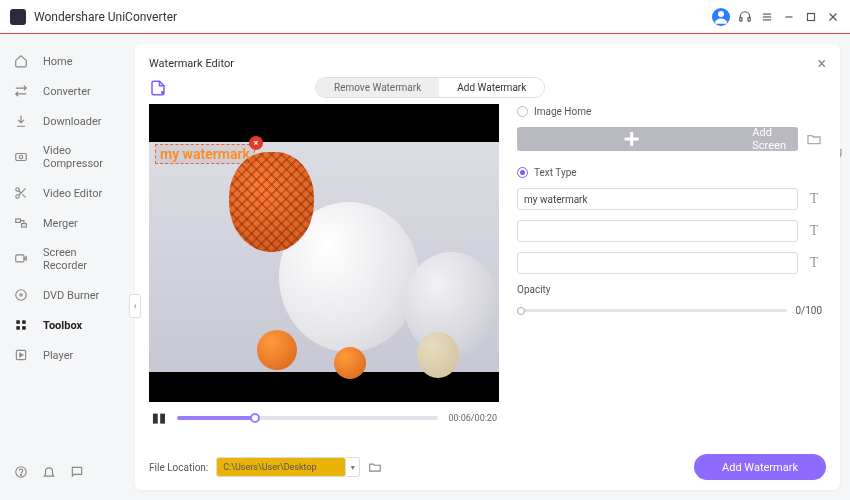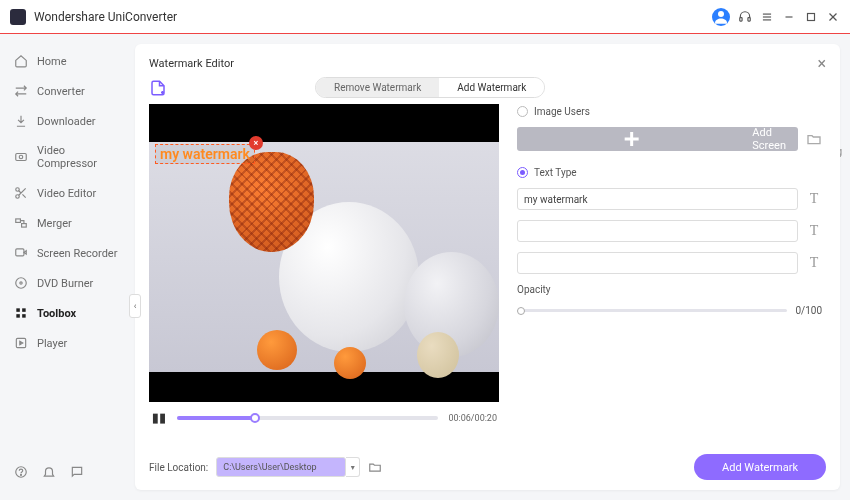--- a/index.html
+++ b/index.html
@@ -5,21 +5,21 @@
 *{margin:0;padding:0;box-sizing:border-box;font-family:-apple-system,BlinkMacSystemFont,"Segoe UI",Roboto,sans-serif}
 body{width:850px;height:500px;background:#f5f6f8;overflow:hidden;position:relative}
 .titlebar{height:34px;background:#fff;display:flex;align-items:center;padding:4px 10px;border-bottom:1px solid #ef4444}
 .app-logo{width:16px;height:16px;background:#2b2b3d;border-radius:3px;margin-right:8px}
 .app-title{font-size:12px;color:#333;flex:1}
 .tb-right{display:flex;align-items:center;gap:8px}
 .avatar{width:18px;height:18px;border-radius:50%;background:#2b7fff;display:flex;align-items:center;justify-content:center}
 .tb-icon{width:14px;height:14px;display:flex;align-items:center;justify-content:center;color:#555;cursor:pointer}
 .main{display:flex;height:calc(100% - 34px)}
 .sidebar{width:135px;background:#f5f6f8;padding:12px 0;display:flex;flex-direction:column}
-.sb-item{display:flex;align-items:center;padding:8px 14px;font-size:11px;color:#666;cursor:pointer;gap:9px}
+.sb-item{display:flex;align-items:center;padding:8px 14px;font-size:11px;color:#666;cursor:pointer;gap:15px}
 .sb-item.active{font-weight:700;color:#222}
 .sb-icon{width:14px;height:14px;display:flex;align-items:center;justify-content:center;flex-shrink:0}
 .sb-footer{margin-top:auto;display:flex;gap:14px;padding:10px 14px}
 .sb-footer .fi{width:14px;height:14px;color:#777;cursor:pointer}
 .content{flex:1;position:relative;padding:10px 10px 10px 0}
 .collapse-btn{position:absolute;left:-6px;top:260px;width:12px;height:24px;background:#fff;border:1px solid #ddd;border-radius:3px;display:flex;align-items:center;justify-content:center;font-size:9px;color:#666;cursor:pointer;z-index:5}
 .editor{background:#fff;border-radius:6px;height:100%;padding:10px 14px;box-shadow:0 1px 3px rgba(0,0,0,.05);display:flex;flex-direction:column;position:relative}
 .editor-header{display:flex;align-items:center;justify-content:space-between;font-size:11px;color:#333;margin-bottom:4px}
 .close-x{font-size:16px;color:#888;cursor:pointer}
 .tabs-row{display:flex;align-items:center;margin-bottom:6px}
@@ -55,21 +55,21 @@
 .add-img-btn{flex:1;height:24px;background:#b9b9c2;color:#fff;border-radius:3px;display:flex;align-items:center;justify-content:center;gap:6px;font-size:11px;cursor:pointer}
 .folder-ic{width:16px;height:16px;color:#aaa}
 .text-row{display:flex;gap:8px;align-items:center}
 .text-input{flex:1;height:22px;border:1px solid #ddd;border-radius:3px;padding:0 6px;font-size:10px;color:#444;background:#fff}
 .t-icon{width:16px;height:16px;color:#999;font-family:serif;font-size:14px;text-align:center}
 .opacity-row{display:flex;align-items:center;gap:8px}
 .op-slider{flex:1;height:3px;background:#e3e3ea;border-radius:2px;position:relative}
 .op-knob{position:absolute;left:0;top:50%;transform:translate(0,-50%);width:8px;height:8px;border-radius:50%;background:#fff;border:1.5px solid #aaa}
 .editor-footer{display:flex;align-items:center;justify-content:space-between;padding-top:8px}
 .fl-row{display:flex;align-items:center;gap:8px;font-size:10px;color:#555}
-.fl-input{width:130px;height:20px;border:1px solid #ddd;border-radius:3px;padding:0 6px;font-size:9px;color:#555;background:#c4b5fd}
+.fl-input{width:130px;height:20px;border:1px solid #ddd;border-radius:3px;padding:0 6px;font-size:9px;color:#555;background:#eab308}
 .dd{width:14px;height:20px;border:1px solid #ddd;border-left:0;display:flex;align-items:center;justify-content:center;font-size:8px;color:#777;margin-left:-8px;border-radius:0 3px 3px 0}
 .add-wm-btn{height:26px;padding:0 28px;background:#8e6bff;color:#fff;border-radius:13px;font-size:11px;cursor:pointer;display:flex;align-items:center}
 .bg-text{position:absolute;right:8px;color:#888;font-size:10px;line-height:2.6}
 .bg-text div{text-align:left}
 svg{width:100%;height:100%}
 </style>
 </head>
 <body>
 
 <div class="titlebar">
@@ -270,21 +270,21 @@
               <div class="progress-fill"></div>
                 <div class="progress-knob"></div>
             </div>
             <div class="time">00:06/00:20</div>
           </div>
         </div>
 
         <div class="panel">
           <div class="radio-row">
             <span class="radio"></span>
-            <span>Image Users</span>
+            <span>Image Home</span>
           </div>
           <div class="add-img-row">
             <div class="add-img-btn">
               <svg width="12" height="12" viewBox="0 0 24 24" stroke="#fff" stroke-width="3">
                   <line x1="12" y1="5" x2="12" y2="19"></line>
                   <line x1="5" y1="12" x2="19" y2="12"></line>
                 </svg>
               <span>Add Screen</span>
             </div>
             <div class="folder-ic"><svg viewBox="0 0 24 24" fill="none" stroke="#aaa" stroke-width="2">

